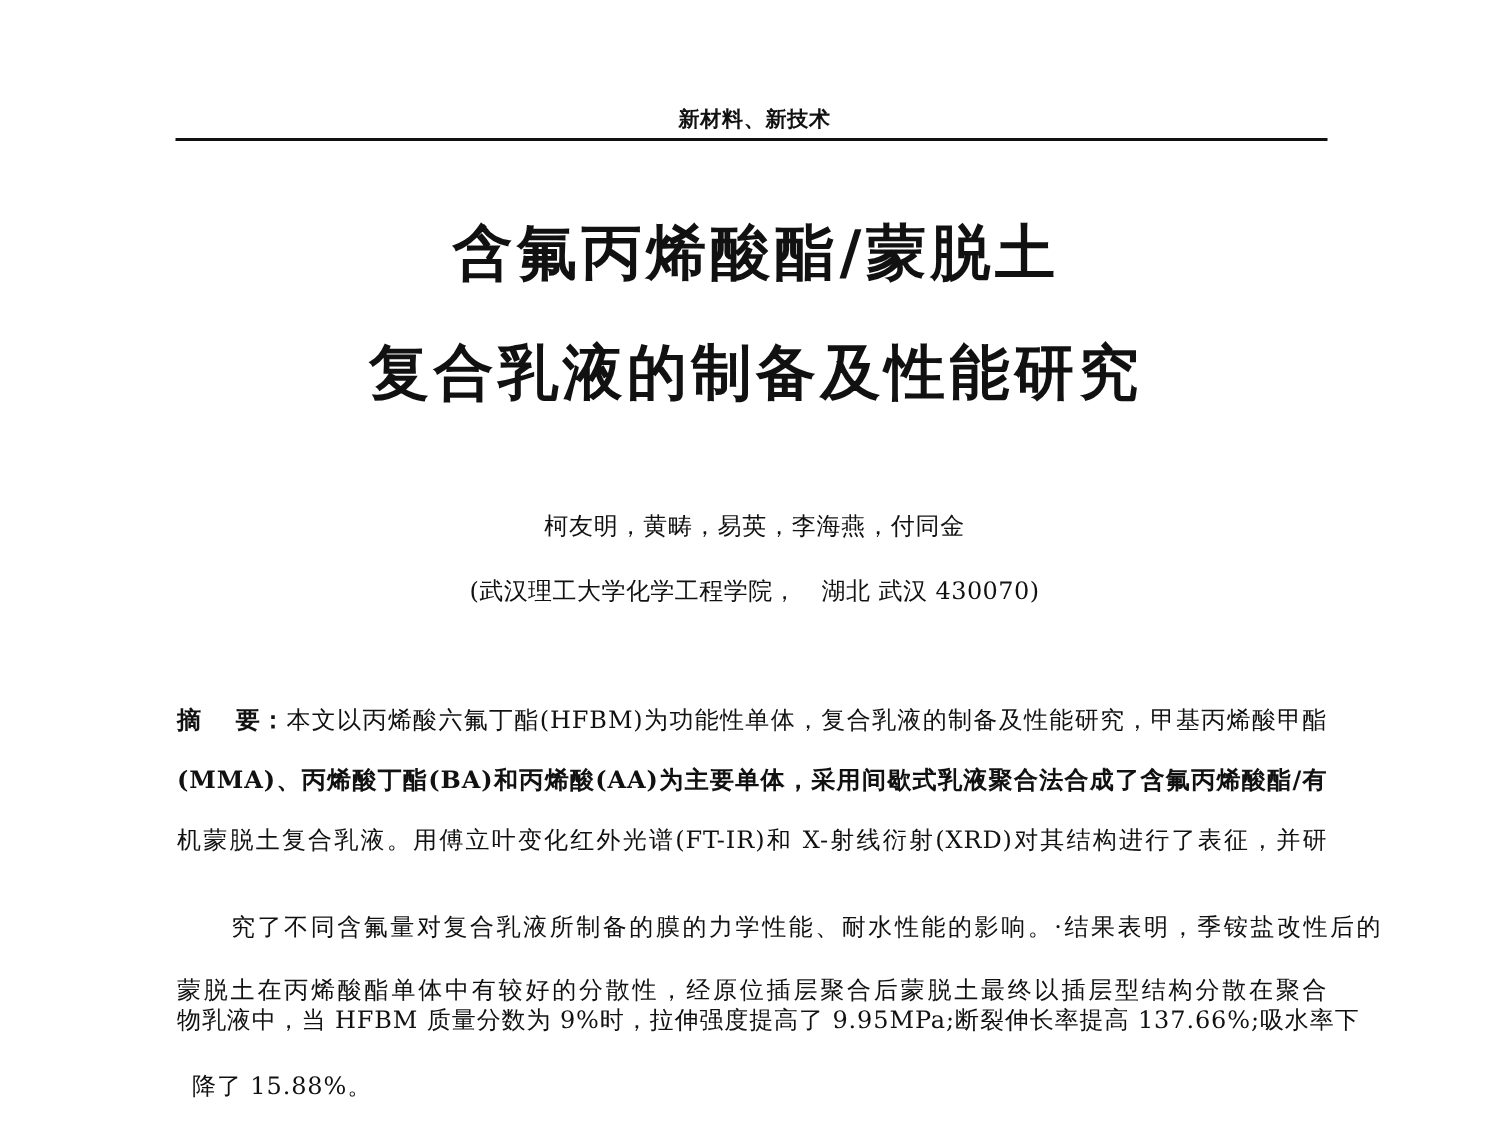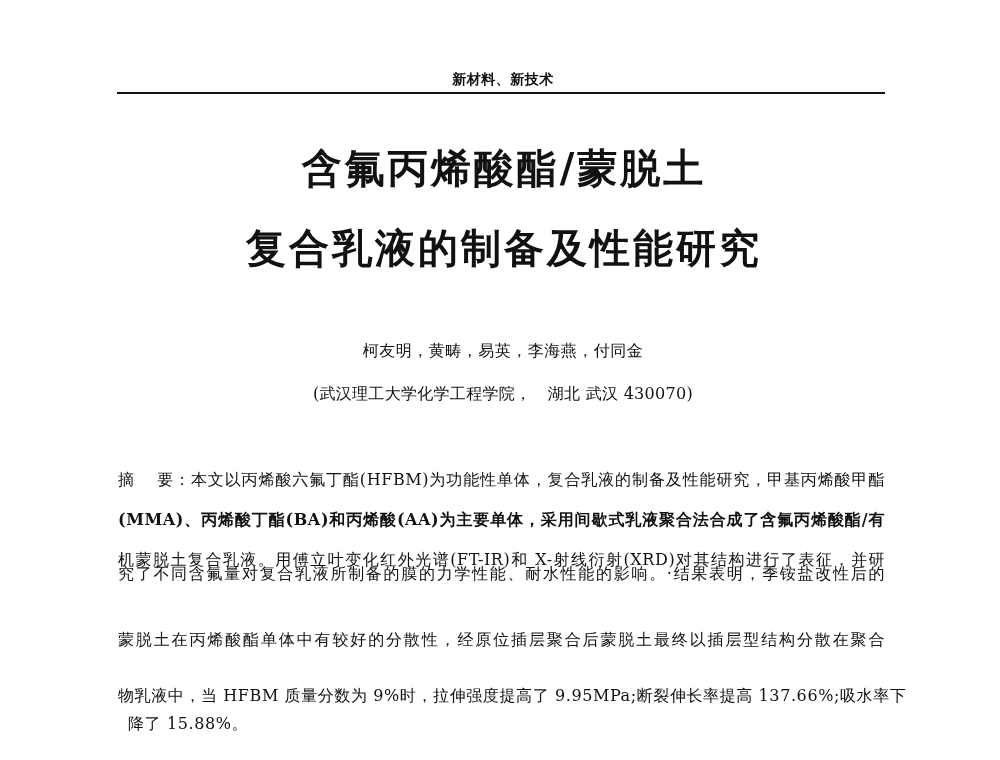--- a/index.html
+++ b/index.html
@@ -27,36 +27,36 @@
   }
   .affil {
     left:0; width:1006px; top:384px; text-align:center;
     font-size:16px; letter-spacing:0.3px;
   }
   .abs-line {
     left:118px; width:767px; font-size:16px; letter-spacing:0.6px;
     text-align:justify; text-align-last:justify;
   }
   .abs-line.last { text-align-last:left; }
-  .abs-label { font-family:"DejaVu Sans", sans-serif; font-weight:normal; }
+  .abs-label { font-family:"DejaVu Sans", sans-serif; font-weight:bold; }
   .abs-label .gap { display:inline-block; width:22px; }
 </style>
 </head>
 <body>
 
 <div class="abs header-label">新材料、新技术</div>
 <div class="header-rule"></div>
 
 <div class="abs title l1">含氟丙烯酸酯/蒙脱土</div>
 <div class="abs title l2">复合乳液的制备及性能研究</div>
 
 <div class="abs authors">柯友明，黄畴，易英，李海燕，付同金</div>
 <div class="abs affil">(武汉理工大学化学工程学院，　湖北 武汉 430070)</div>
 
 <div class="abs abs-line" style="top:470px;">
   <span class="abs-label"><span>摘</span><span class="gap"></span><span>要：</span></span><span>本文以丙烯酸六氟丁酯(HFBM)为功能性单体，复合乳液的制备及性能研究，甲基丙烯酸甲酯</span>
 </div>
 <div class="abs abs-line" style="top:510px;font-weight:bold;">(MMA)、丙烯酸丁酯(BA)和丙烯酸(AA)为主要单体，采用间歇式乳液聚合法合成了含氟丙烯酸酯/有</div>
 <div class="abs abs-line" style="top:550px;">机蒙脱土复合乳液。用傅立叶变化红外光谱(FT-IR)和 X-射线衍射(XRD)对其结构进行了表征，并研</div>
-<div class="abs abs-line" style="top:564px;">究了不同含氟量对复合乳液所制备的膜的力学性能、耐水性能的影响。·结果表明，季铵盐改性后的</div>
-<div class="abs abs-line" style="top:630px;">蒙脱土在丙烯酸酯单体中有较好的分散性，经原位插层聚合后蒙脱土最终以插层型结构分散在聚合</div>
-<div class="abs abs-line" style="top:686px;">物乳液中，当 HFBM 质量分数为 9%时，拉伸强度提高了 9.95MPa;断裂伸长率提高 137.66%;吸水率下</div>
+<div class="abs abs-line" style="top:608px;margin-left:36px;">究了不同含氟量对复合乳液所制备的膜的力学性能、耐水性能的影响。·结果表明，季铵盐改性后的</div>
+<div class="abs abs-line" style="top:650px;">蒙脱土在丙烯酸酯单体中有较好的分散性，经原位插层聚合后蒙脱土最终以插层型结构分散在聚合</div>
+<div class="abs abs-line" style="top:670px;">物乳液中，当 HFBM 质量分数为 9%时，拉伸强度提高了 9.95MPa;断裂伸长率提高 137.66%;吸水率下</div>
 <div class="abs abs-line last" style="top:714px;padding-left:10px;">降了 15.88%。</div>
 
 </body></html>

